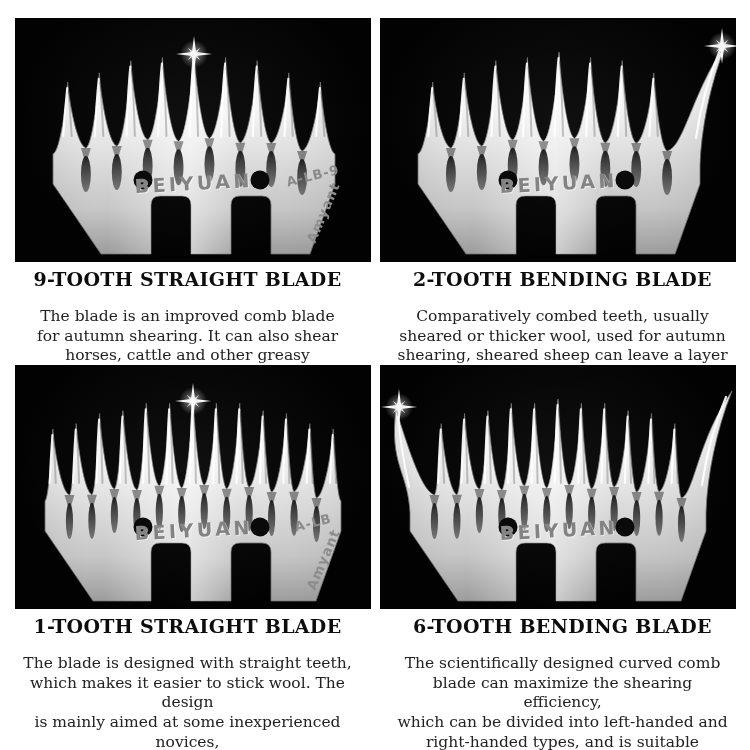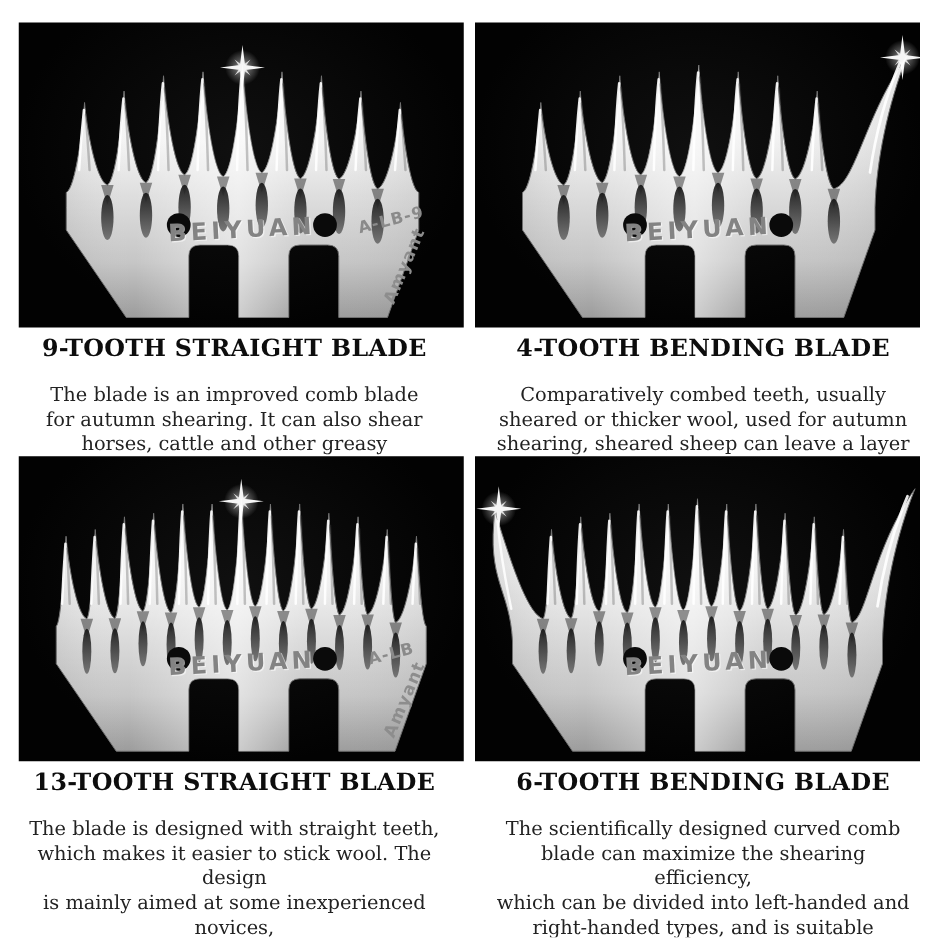--- a/index.html
+++ b/index.html
@@ -230,21 +230,21 @@
               <text class="engrave" x="179" y="172" text-anchor="middle" font-size="19" letter-spacing="3.5" fill="#838383">BEIYUAN</text>
             </g>
   <g transform="translate(342,28)" opacity="0.96">
               <circle r="14" fill="url(#glow1)"></circle>
               <path d="M 0,-18 L 2,-2 L 18,0 L 2,2 L 0,18 L -2,2 L -18,0 L -2,-2 Z" fill="#ffffff"></path>
               <path d="M 0,-9 L 1.2,-1.2 L 9,0 L 1.2,1.2 L 0,9 L -1.2,1.2 L -9,0 L -1.2,-1.2 Z" fill="#ffffff" transform="rotate(45)" opacity="0.85"></path>
             </g>
           </svg>
       </div>
       <figcaption>
-        <h3 class="title">4-TOOTH BENDING BLADE</h3>
+        <h3 class="title">2-TOOTH BENDING BLADE</h3>
         <p class="desc">Comparatively combed teeth, usually
 sheared or thicker wool, used for autumn
 shearing, sheared sheep can leave a layer of
 wool, to ensure safe winter sheep</p>
       </figcaption>
     </figure>
 
     <figure class="cell c-left r-bottom">
       <div class="photo">
         <svg class="blade" viewBox="0 0 356 244" preserveAspectRatio="none">
@@ -343,21 +343,21 @@
               <text class="engrave" x="0" y="0" font-size="13.5" letter-spacing="1" fill="#8d8d8d">Amyant</text>
             </g>
   <g transform="translate(178,36)" opacity="0.96">
               <circle r="14" fill="url(#glow2)"></circle>
               <path d="M 0,-18 L 2,-2 L 18,0 L 2,2 L 0,18 L -2,2 L -18,0 L -2,-2 Z" fill="#ffffff"></path>
               <path d="M 0,-9 L 1.2,-1.2 L 9,0 L 1.2,1.2 L 0,9 L -1.2,1.2 L -9,0 L -1.2,-1.2 Z" fill="#ffffff" transform="rotate(45)" opacity="0.85"></path>
             </g>
           </svg>
       </div>
       <figcaption>
-        <h3 class="title">13-TOOTH STRAIGHT BLADE</h3>
+        <h3 class="title">1-TOOTH STRAIGHT BLADE</h3>
         <p class="desc">The blade is designed with straight teeth,
 which makes it easier to stick wool. The design
 is mainly aimed at some inexperienced novices,
 so that novices can quickly grasp the shearing
 skills, easy to operate!</p>
       </figcaption>
     </figure>
 
     <figure class="cell c-right r-bottom">
       <div class="photo">

